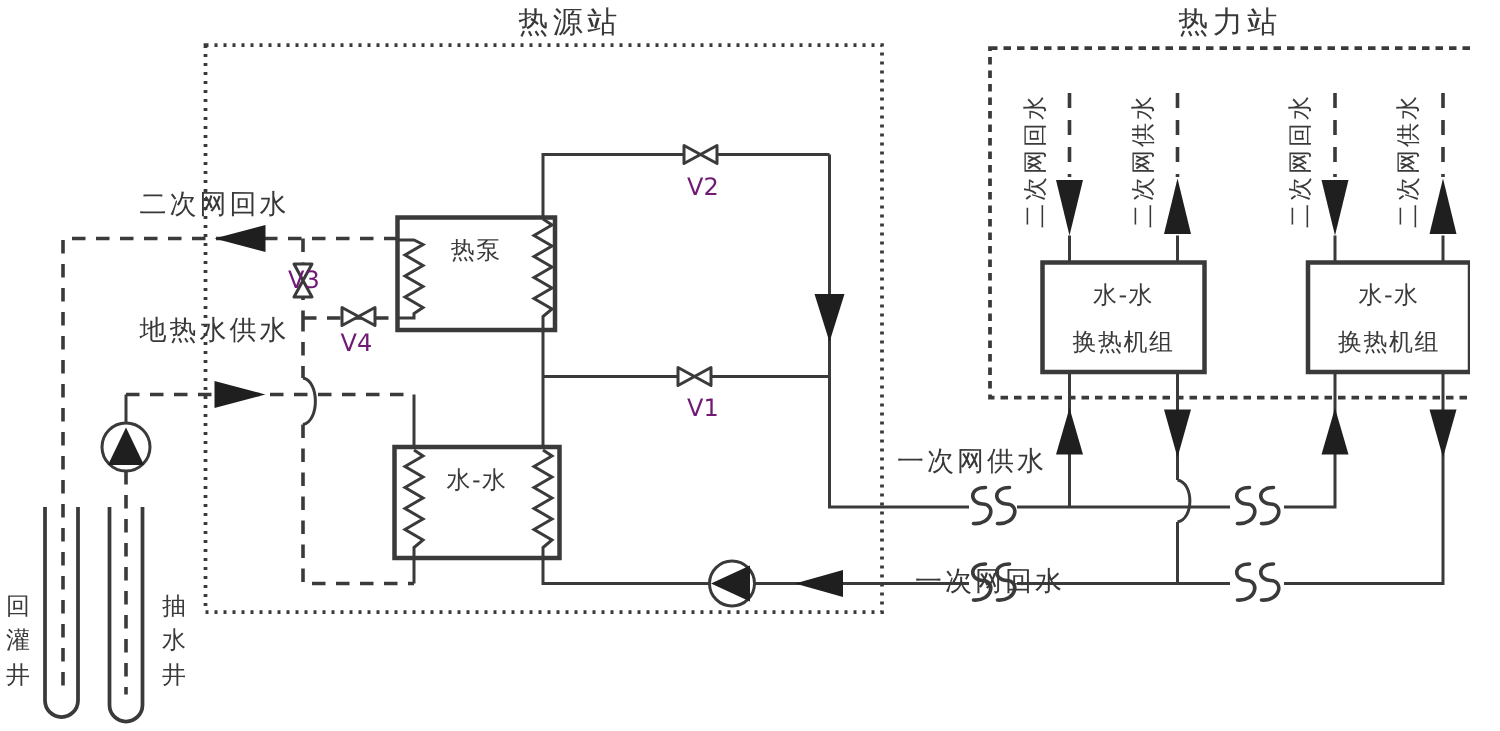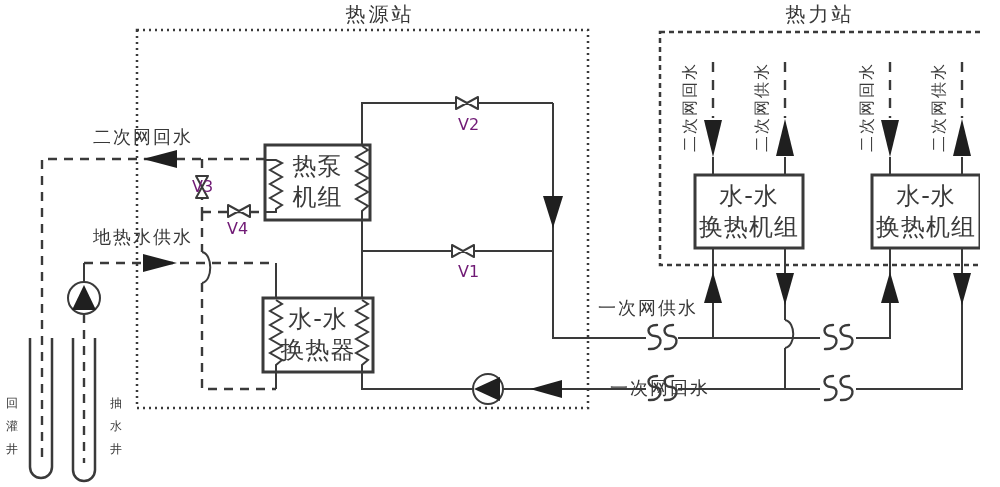--- a/index.html
+++ b/index.html
@@ -9,28 +9,28 @@
   }
   #diagram-svg{position:absolute;left:0;top:0;}
   .lbl{
     position:absolute;color:#383838;white-space:nowrap;
     font-size:18px;letter-spacing:2px;line-height:1;
   }
   .title{font-size:20px;letter-spacing:3px;transform:translate(-50%,0);}
   .vtag{font-size:16px;letter-spacing:0;color:#701a75;}
   .boxlbl{
     position:absolute;color:#3a3a3a;text-align:center;
-    font-size:24px;letter-spacing:1px;line-height:31px;
+    font-size:16px;letter-spacing:1px;line-height:31px;
   }
   .vlbl{
     position:absolute;color:#3a3a3a;font-size:16px;letter-spacing:2px;
     white-space:nowrap;transform:translate(-50%,-50%) rotate(-90deg);line-height:1;
   }
   .wlbl{
-    position:absolute;color:#3a3a3a;font-size:12px;width:20px;
+    position:absolute;color:#3a3a3a;font-size:16px;width:20px;
     line-height:23px;text-align:center;word-break:break-all;
   }
 </style>
 </head>
 <body>
 
 <div id="stage">
 
   <svg id="diagram-svg" width="1000" height="487" viewBox="0 0 1000 487">
 
@@ -132,34 +132,32 @@
       <path d="M849,325 C837,325 839,336 847,336 C856,336 854,350 841,349"></path>
       <path d="M833,376 C821,376 823,387 831,387 C840,387 838,401 825,400"></path>
       <path d="M849,376 C837,376 839,387 847,387 C856,387 854,401 841,400"></path>
     </g>
   </svg>
 
   <div class="lbl title" style="left:380px;top:4px;">热源站</div>
   <div class="lbl title" style="left:820px;top:4px;">热力站</div>
 
   <div class="lbl" style="left:93px;top:128px;">二次网回水</div>
-  <div class="lbl" style="left:93px;top:228px;">地热水供水</div>
+  <div class="lbl" style="left:93px;top:212px;">地热水供水</div>
 
   <div class="lbl vtag" style="left:168px;top:179px;margin-left:24px;">V3</div>
   <div class="lbl vtag" style="left:227px;top:221px;">V4</div>
   <div class="lbl vtag" style="left:458px;top:117px;">V2</div>
   <div class="lbl vtag" style="left:458px;top:264px;">V1</div>
 
   <div class="boxlbl" style="left:265px;top:151px;width:105px;">
     <div>热泵</div>
-    <div>机组</div>
   </div>
   <div class="boxlbl" style="left:263px;top:304px;width:110px;">
     <div>水-水</div>
-    <div>换热器</div>
   </div>
   <div class="boxlbl" style="left:695px;top:181px;width:108px;">
     <div>水-水</div>
     <div>换热机组</div>
   </div>
   <div class="boxlbl" style="left:872px;top:181px;width:108px;">
     <div>水-水</div>
     <div>换热机组</div>
   </div>
 

